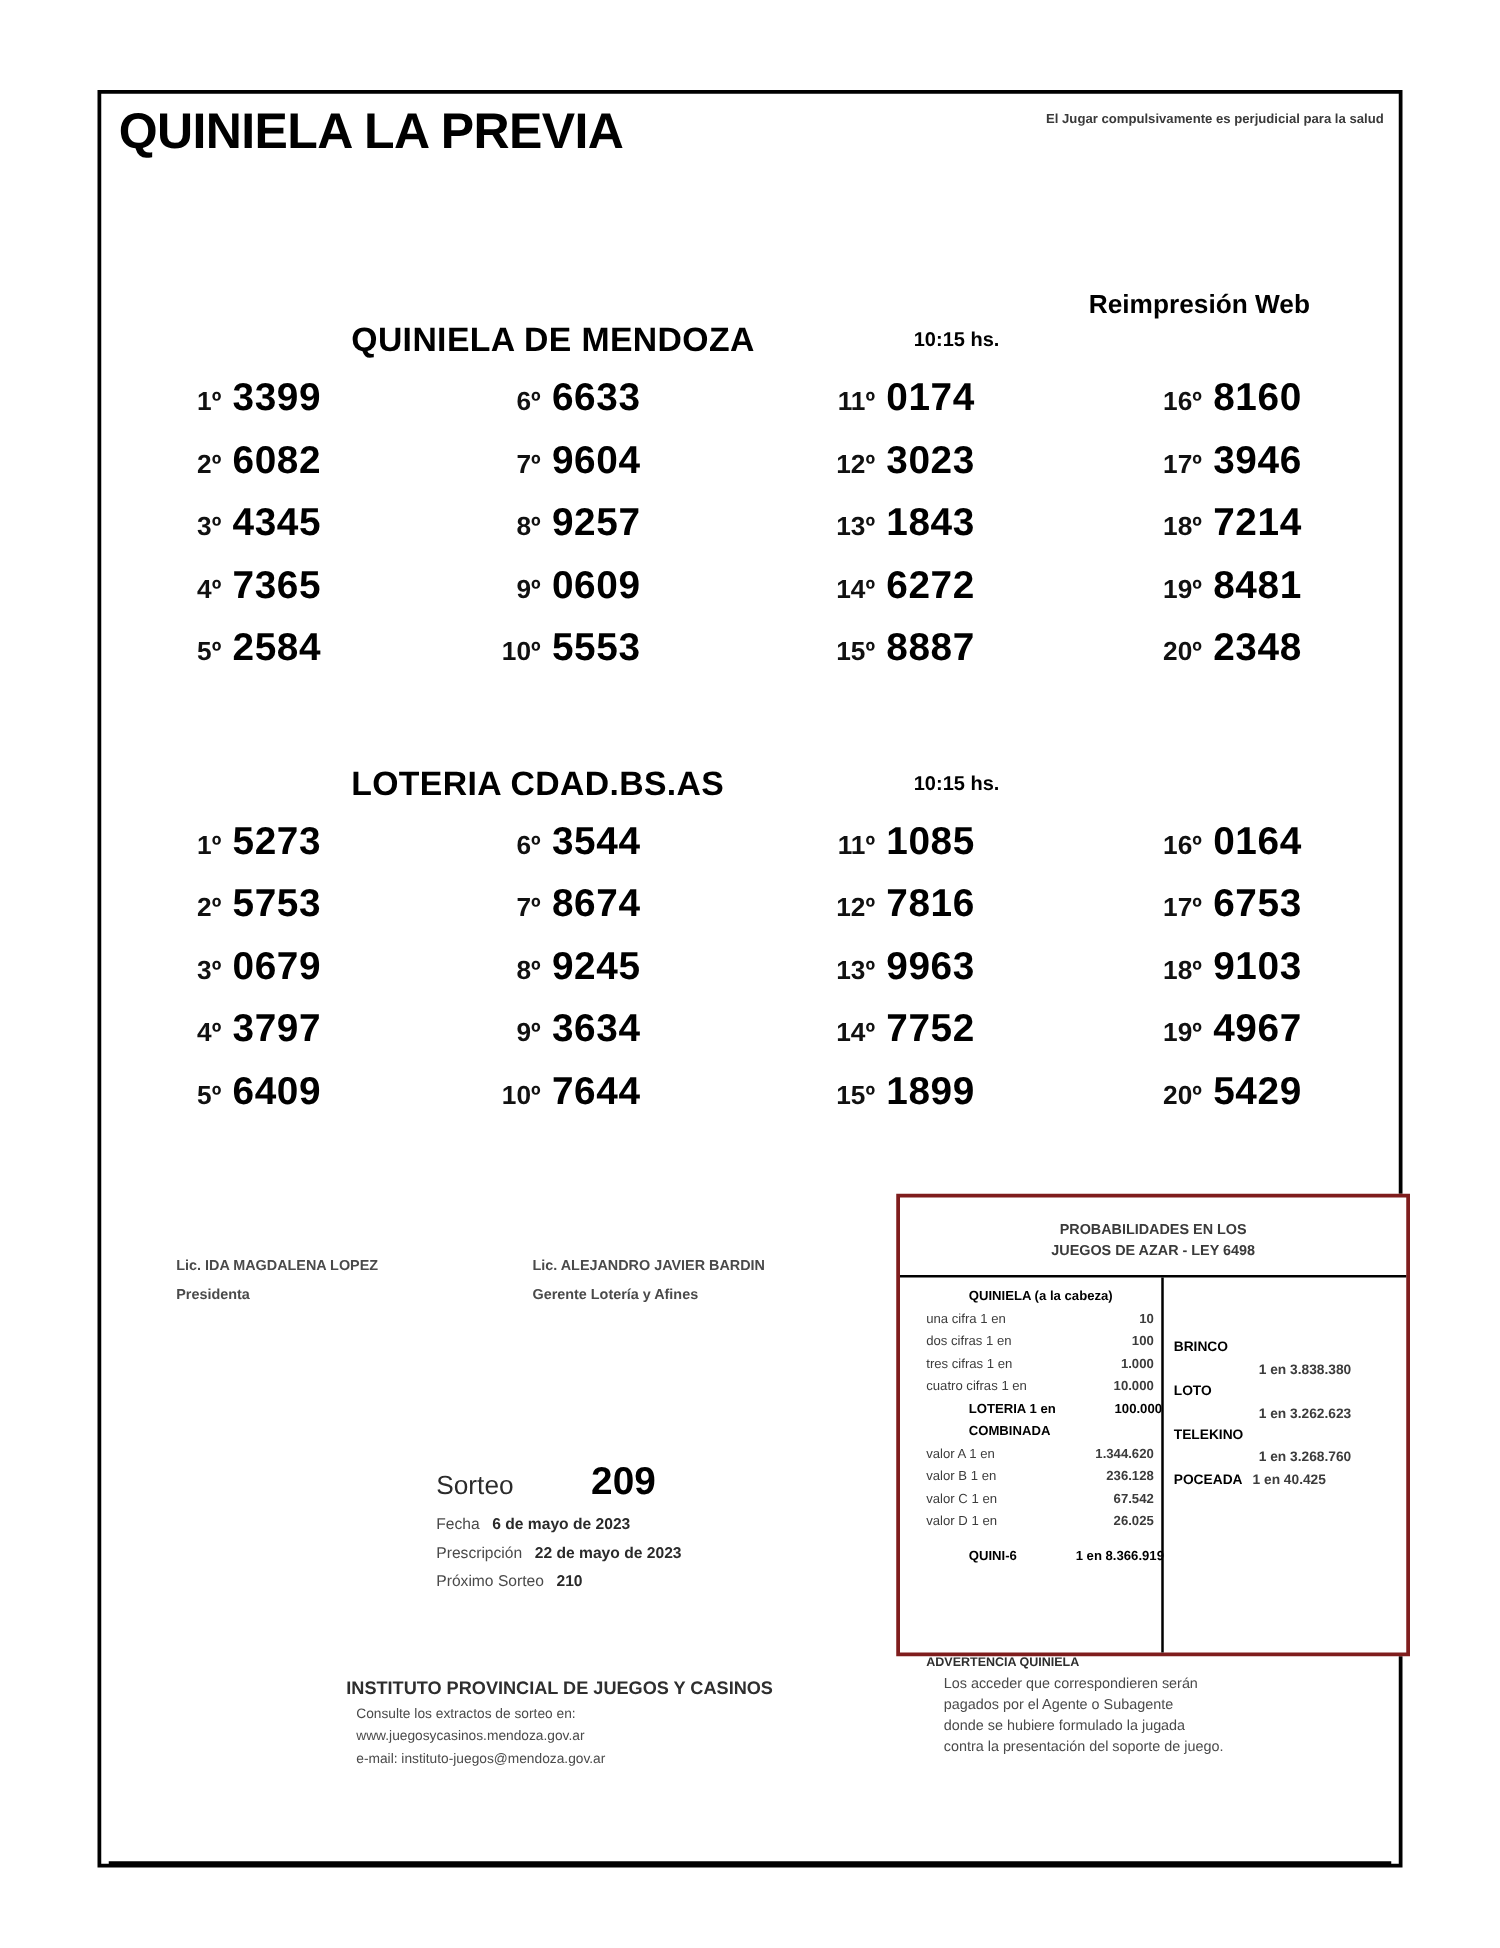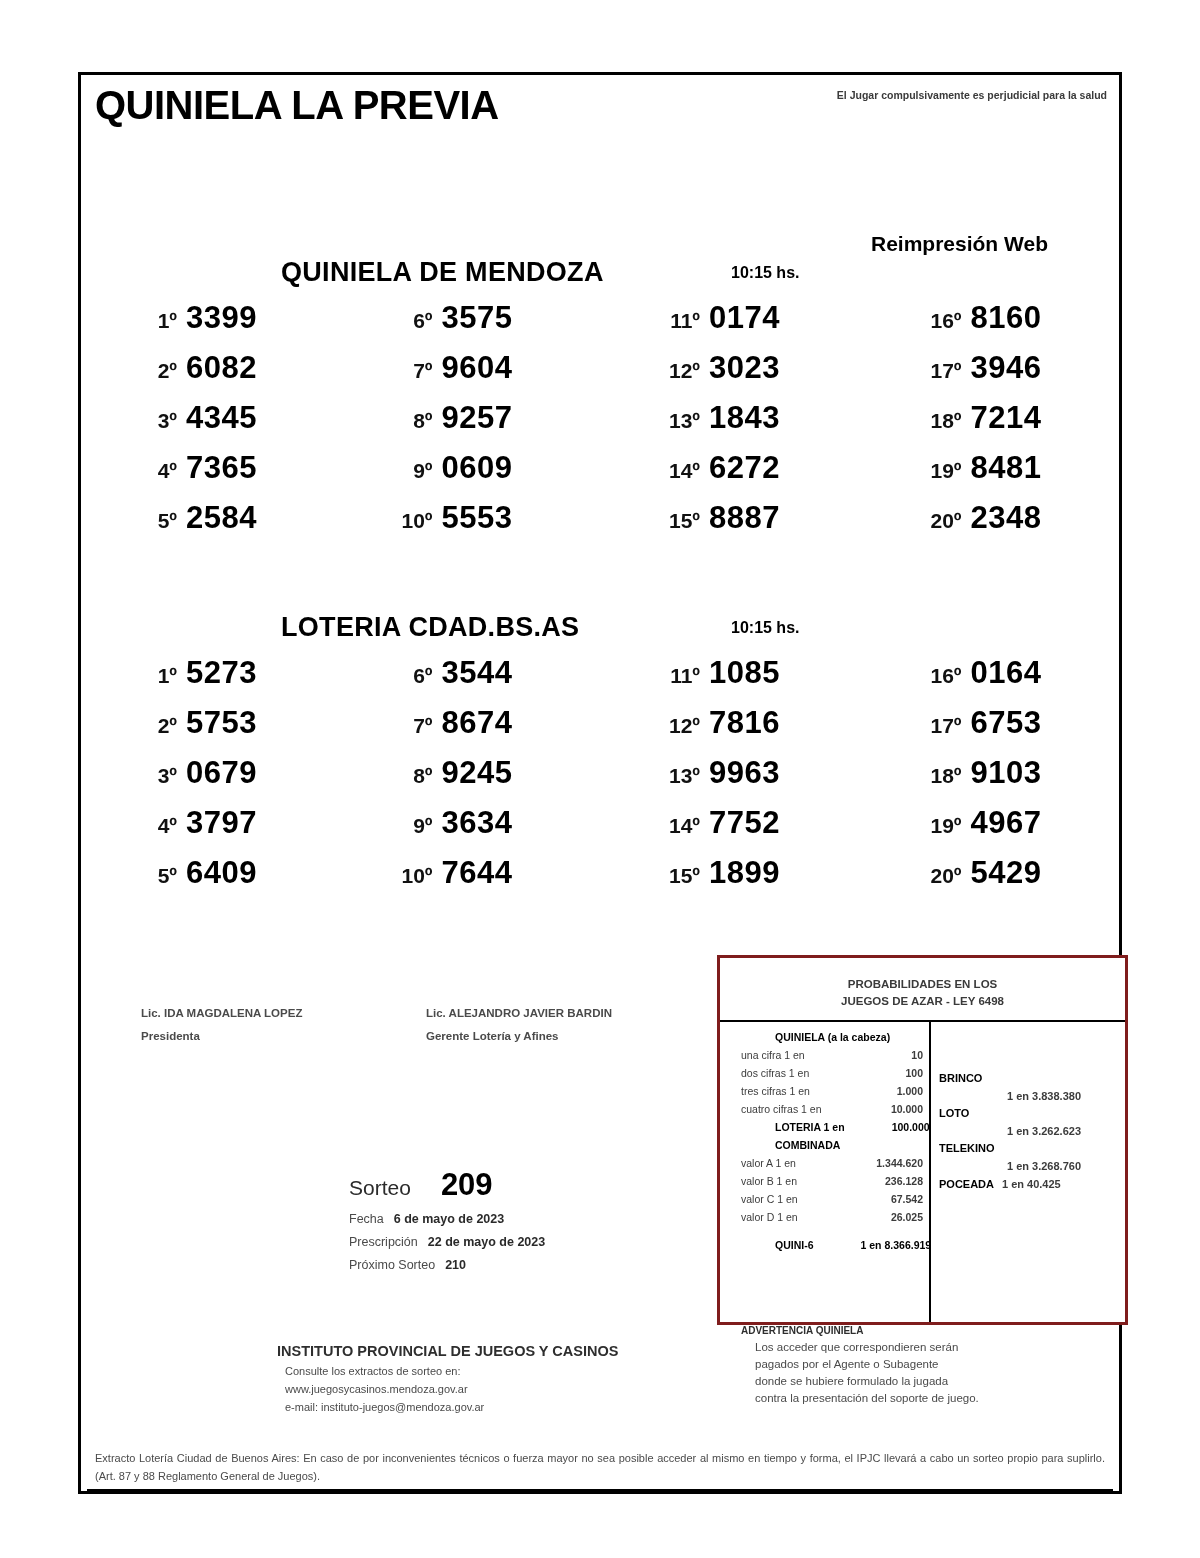--- a/index.html
+++ b/index.html
@@ -100,21 +100,21 @@
   .col2 { padding-left: 44px; }
   .col3 { padding-left: 46px; }
 
   
   .signatures { position: absolute; left: 60px; top: 932px; width: 640px; }
   .sig { position: absolute; font-size: 11.5px; font-weight: bold; color: #4a4a4a; white-space: nowrap; }
   .sig .role { display: block; margin-top: 11px; font-weight: bold; }
 
   
   .sorteo-block { position: absolute; left: 268px; top: 1092px; width: 330px; }
-  .sorteo-main { display: flex; align-items: baseline; }
+  .sorteo-main { display: flex; align-items: baseline; gap: 32px; }
   .sorteo-label { font-size: 21px; color: #2b2b2b; font-weight: normal; }
   .sorteo-num { font-size: 31px; font-weight: bold; margin-left: 30px; }
   .sorteo-line { font-size: 12.5px; color: #4a4a4a; margin-top: 9px; white-space: nowrap; }
   .sorteo-line b { font-weight: bold; color: #2a2a2a; margin-left: 10px; }
 
   
   .probs {
     position: absolute;
     left: 636px; top: 880px;
     width: 411px; height: 370px;
@@ -191,21 +191,21 @@
         <div class="draw-time">10:15 hs.</div>
         <div class="reprint">Reimpresión Web</div>
       </div>
       <div class="grid" id="grid-0" style="top:70px;">
           <div class="cell col0">
             <span class="pos">1º</span>
             <span class="num">3399</span>
           </div>
           <div class="cell col1">
             <span class="pos">6º</span>
-            <span class="num">3575</span>
+            <span class="num">6633</span>
           </div>
           <div class="cell col2">
             <span class="pos">11º</span>
             <span class="num">0174</span>
           </div>
           <div class="cell col3">
             <span class="pos">16º</span>
             <span class="num">8160</span>
           </div>
           <div class="cell col0">
@@ -467,17 +467,16 @@
     </div>
 
     <div class="advert">
       <div class="advert-title">ADVERTENCIA QUINIELA</div>
       <div class="advert-line">Los acceder que correspondieren serán</div>
       <div class="advert-line">pagados por el Agente o Subagente</div>
       <div class="advert-line">donde se hubiere formulado la jugada</div>
       <div class="advert-line">contra la presentación del soporte de juego.</div>
     </div>
 
-    <div class="disclaimer">Extracto Lotería Ciudad de Buenos Aires: En caso de por inconvenientes técnicos o fuerza mayor no sea posible acceder al mismo en tiempo y forma, el IPJC llevará a cabo un sorteo propio para suplirlo. (Art. 87 y 88 Reglamento General de Juegos).</div>
     <div class="rule"></div>
 
   </div>
 </div>
 
 </body></html>

